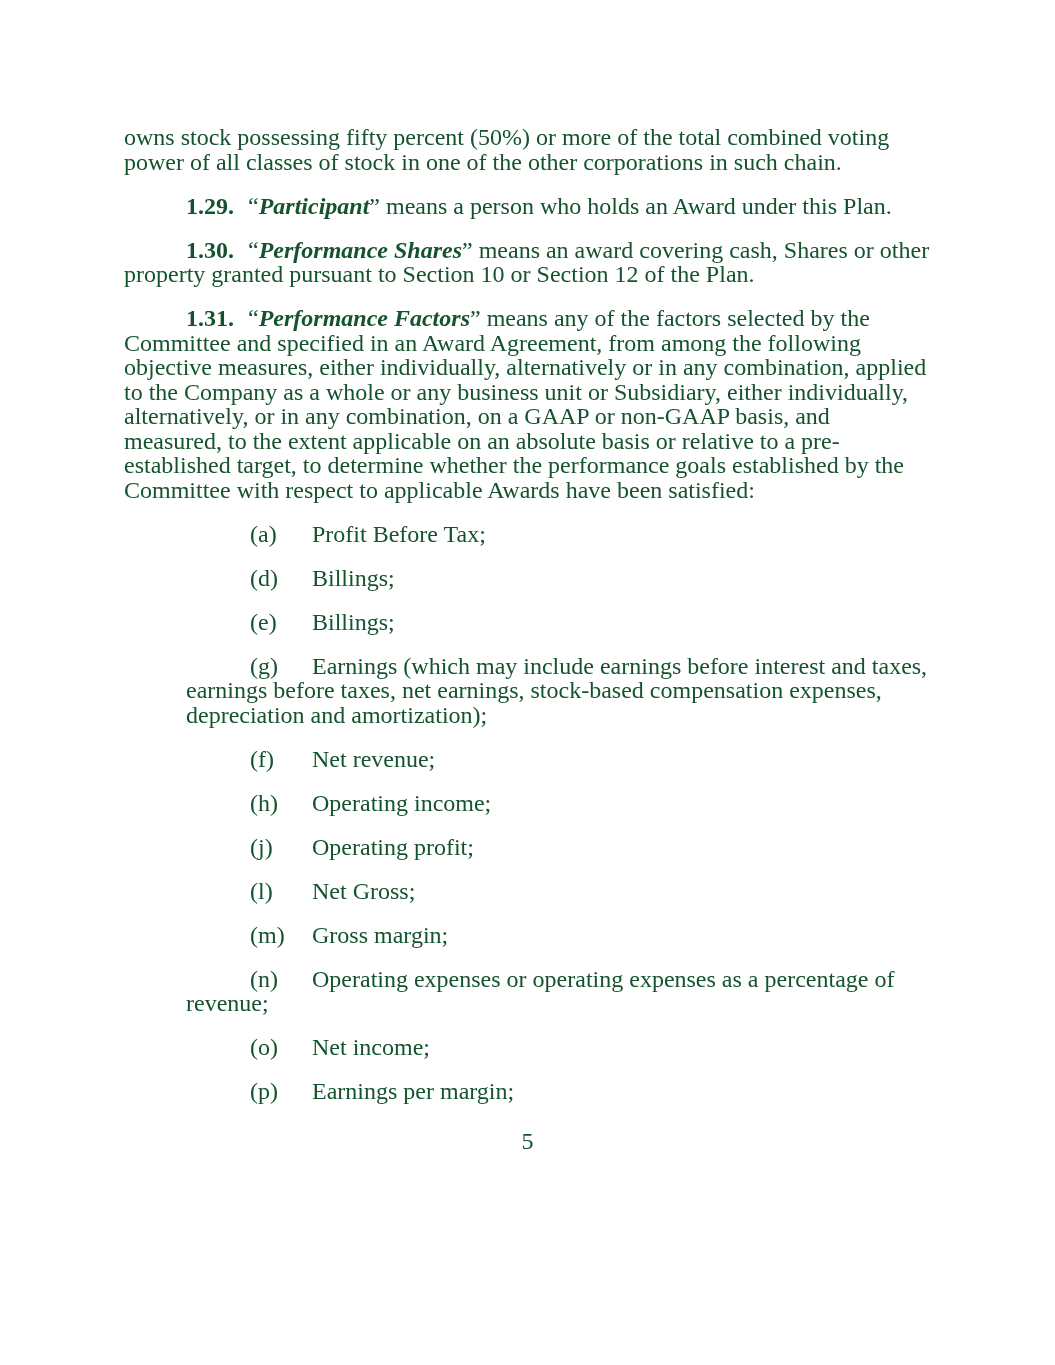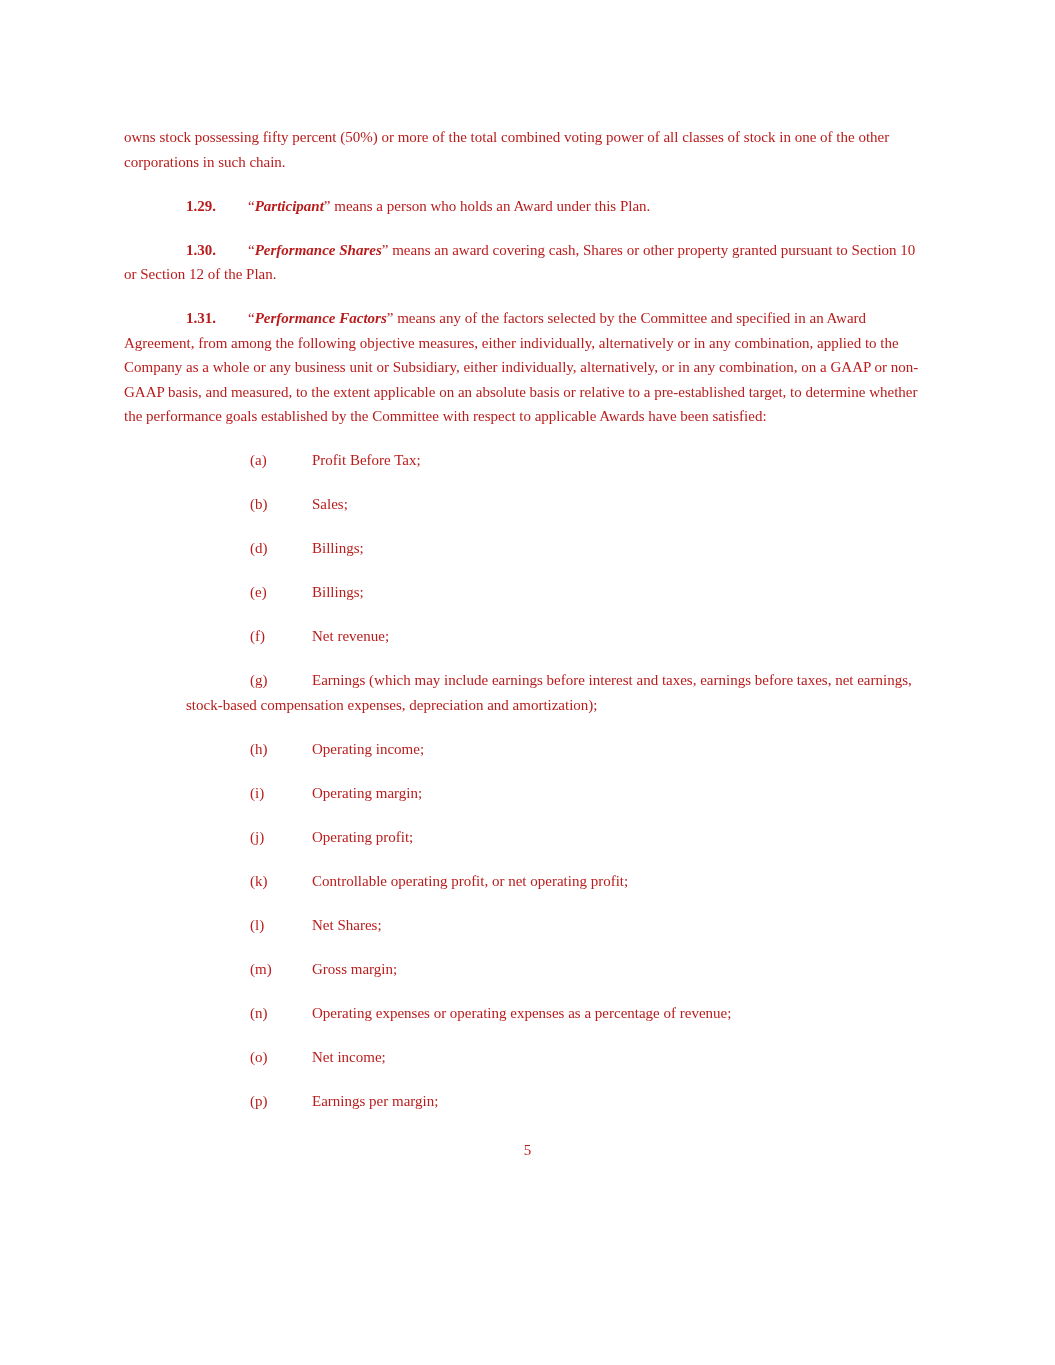--- a/index.html
+++ b/index.html
@@ -7,23 +7,23 @@
     padding: 0;
     background: #ffffff;
   }
   .page {
     position: relative;
     width: 1055px;
     height: 1292px;
     box-sizing: border-box;
     padding: 125px 124px 0 124px;
     background: #ffffff;
-    color: #b91c1c;
+    color: #14532d;
     font-family: "Liberation Serif", "DejaVu Serif", serif;
-    font-size: 15px;
+    font-size: 24px;
     line-height: 24.5px;
     overflow: hidden;
     text-align: left;
   }
   p {
     margin: 0 0 19.5px 0;
   }
   .section {
     text-indent: 62px;
   }
@@ -60,30 +60,27 @@
   <p>owns stock possessing fifty percent (50%) or more of the total combined voting power of all classes of stock in one of the other corporations in such chain.</p>
 
   <p class="section"><span class="secnum">1.29.</span><span>“</span><span class="term">Participant</span><span>”</span><span> means a person who holds an Award under this Plan.</span></p>
 
   <p class="section"><span class="secnum">1.30.</span><span>“</span><span class="term">Performance Shares</span><span>”</span><span> means an award covering cash, Shares or other property granted pursuant to Section 10 or Section 12 of the Plan.</span></p>
 
   <p class="section"><span class="secnum">1.31.</span><span>“</span><span class="term">Performance Factors</span><span>”</span><span> means any of the factors selected by the Committee and specified in an Award Agreement, from among the following objective measures, either individually, alternatively or in any combination, applied to the Company as a whole or any business unit or Subsidiary, either individually, alternatively, or in any combination, on a GAAP or non-GAAP basis, and measured, to the extent applicable on an absolute basis or relative to a pre-established target, to determine whether the performance goals established by the Committee with respect to applicable Awards have been satisfied:</span></p>
 
   <div>
     <div class="li"><span class="marker">(a)</span><span>Profit Before Tax;</span></div>
-    <div class="li"><span class="marker">(b)</span><span>Sales;</span></div>
     <div class="li"><span class="marker">(d)</span><span>Billings;</span></div>
     <div class="li"><span class="marker">(e)</span><span>Billings;</span></div>
+    <div class="li"><span class="marker">(g)</span><span>Earnings (which may include earnings before interest and taxes, earnings before taxes, net earnings, stock-based compensation expenses, depreciation and amortization);</span></div>
     <div class="li"><span class="marker">(f)</span><span>Net revenue;</span></div>
-    <div class="li"><span class="marker">(g)</span><span>Earnings (which may include earnings before interest and taxes, earnings before taxes, net earnings, stock-based compensation expenses, depreciation and amortization);</span></div>
     <div class="li"><span class="marker">(h)</span><span>Operating income;</span></div>
-    <div class="li"><span class="marker">(i)</span><span>Operating margin;</span></div>
     <div class="li"><span class="marker">(j)</span><span>Operating profit;</span></div>
-    <div class="li"><span class="marker">(k)</span><span>Controllable operating profit, or net operating profit;</span></div>
-    <div class="li"><span class="marker">(l)</span><span>Net Shares;</span></div>
+    <div class="li"><span class="marker">(l)</span><span>Net Gross;</span></div>
     <div class="li"><span class="marker">(m)</span><span>Gross margin;</span></div>
     <div class="li"><span class="marker">(n)</span><span>Operating expenses or operating expenses as a percentage of revenue;</span></div>
     <div class="li"><span class="marker">(o)</span><span>Net income;</span></div>
     <div class="li"><span class="marker">(p)</span><span>Earnings per margin;</span></div>
   </div>
 
   <div class="page-number">5</div>
 
 </div>
 

